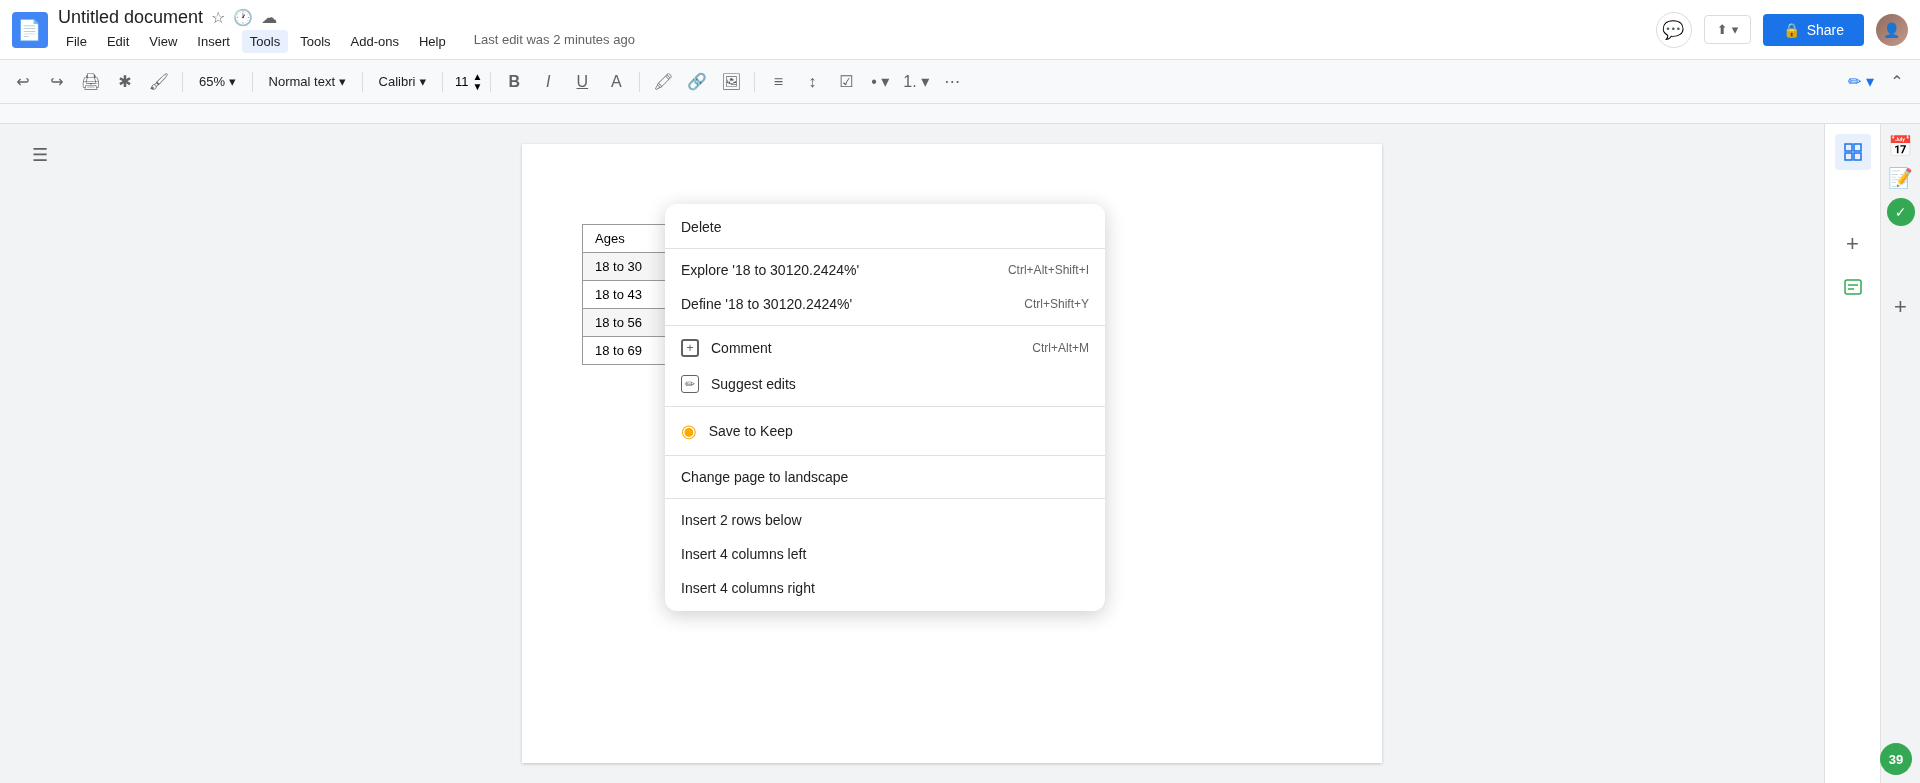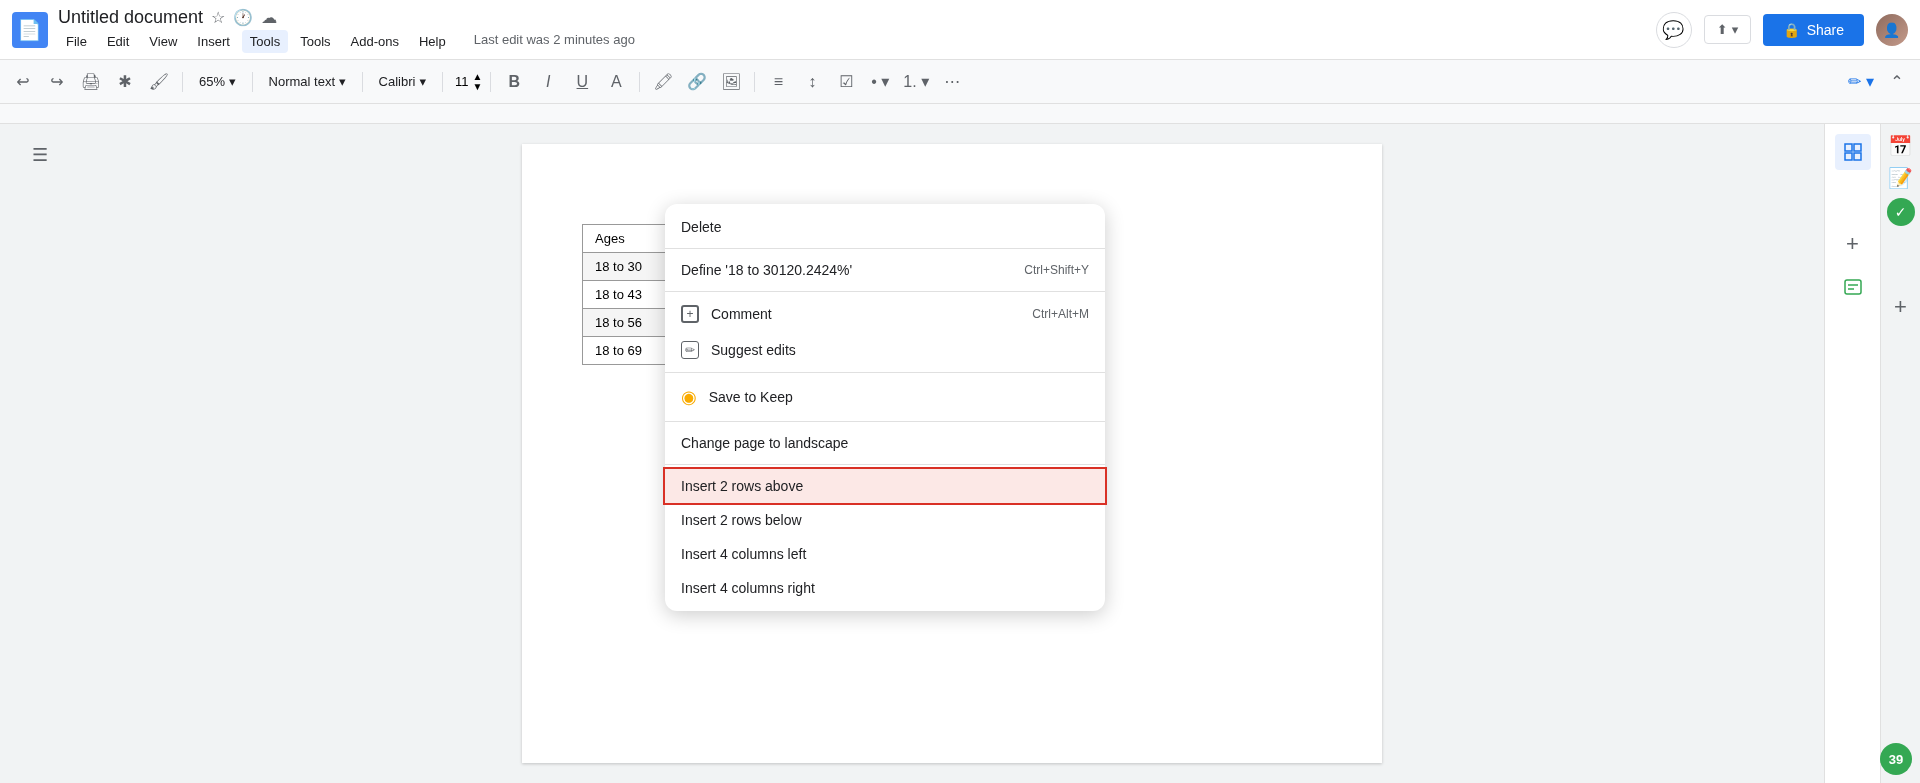--- a/index.html
+++ b/index.html
@@ -309,20 +309,24 @@
     </div>
 
     <div class="context-menu">
 
       <div class="ctx-item">
         <span>Delete</span>
       </div>
 
       <div class="ctx-separator"></div>
 
+      <div class="ctx-item">
+        <span>Explore '18 to 30120.2424%'</span>
+        <span class="ctx-shortcut">Ctrl+Alt+Shift+I</span>
+      </div>
 
       <div class="ctx-item">
         <span>Define '18 to 30120.2424%'</span>
         <span class="ctx-shortcut">Ctrl+Shift+Y</span>
       </div>
 
       <div class="ctx-separator"></div>
 
       <div class="ctx-item">
         <span class="ctx-icon" style="display:inline-flex; align-items:center; justify-content:center; width:18px; height:18px; border:2px solid #5f6368; border-radius:3px; font-size:12px;">+</span>
@@ -343,23 +347,20 @@
       </div>
 
       <div class="ctx-separator"></div>
 
       <div class="ctx-item">
         <span>Change page to landscape</span>
       </div>
 
       <div class="ctx-separator"></div>
 
-      <div class="ctx-item highlighted">
-        <span>Insert 2 rows above</span>
-      </div>
 
       <div class="ctx-item">
         <span>Insert 2 rows below</span>
       </div>
 
       <div class="ctx-item">
         <span>Insert 4 columns left</span>
       </div>
 
       <div class="ctx-item">

